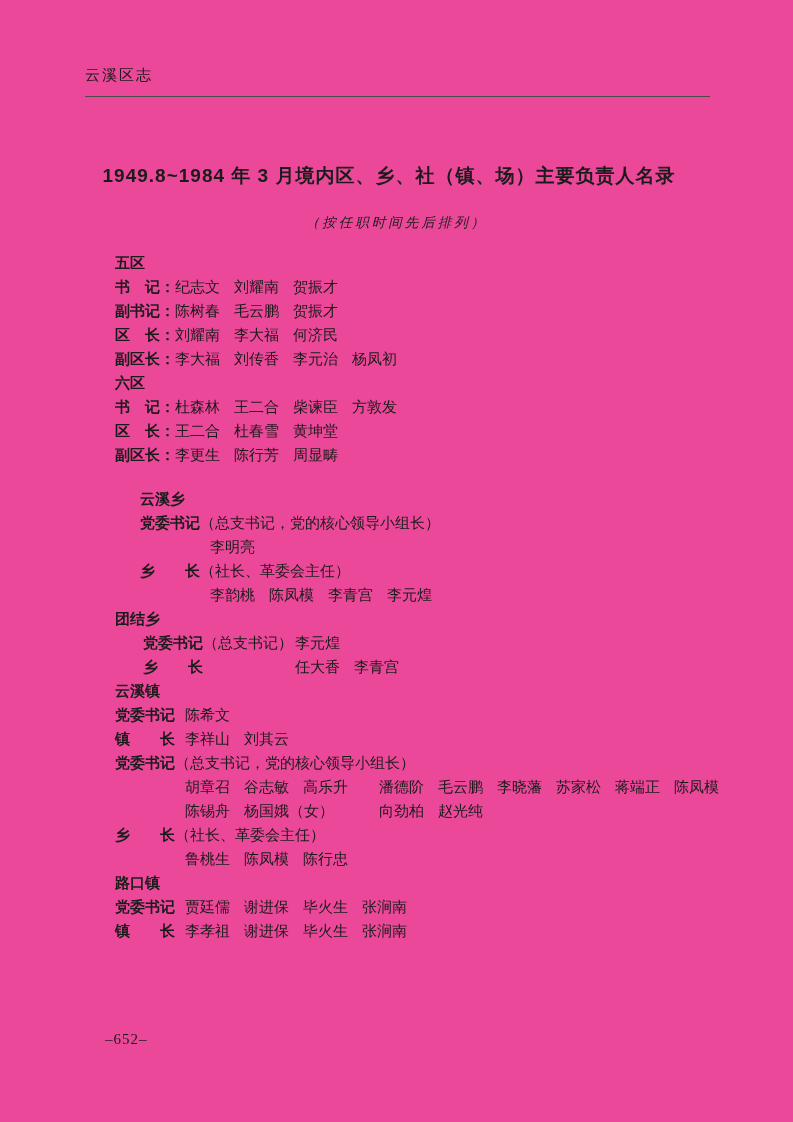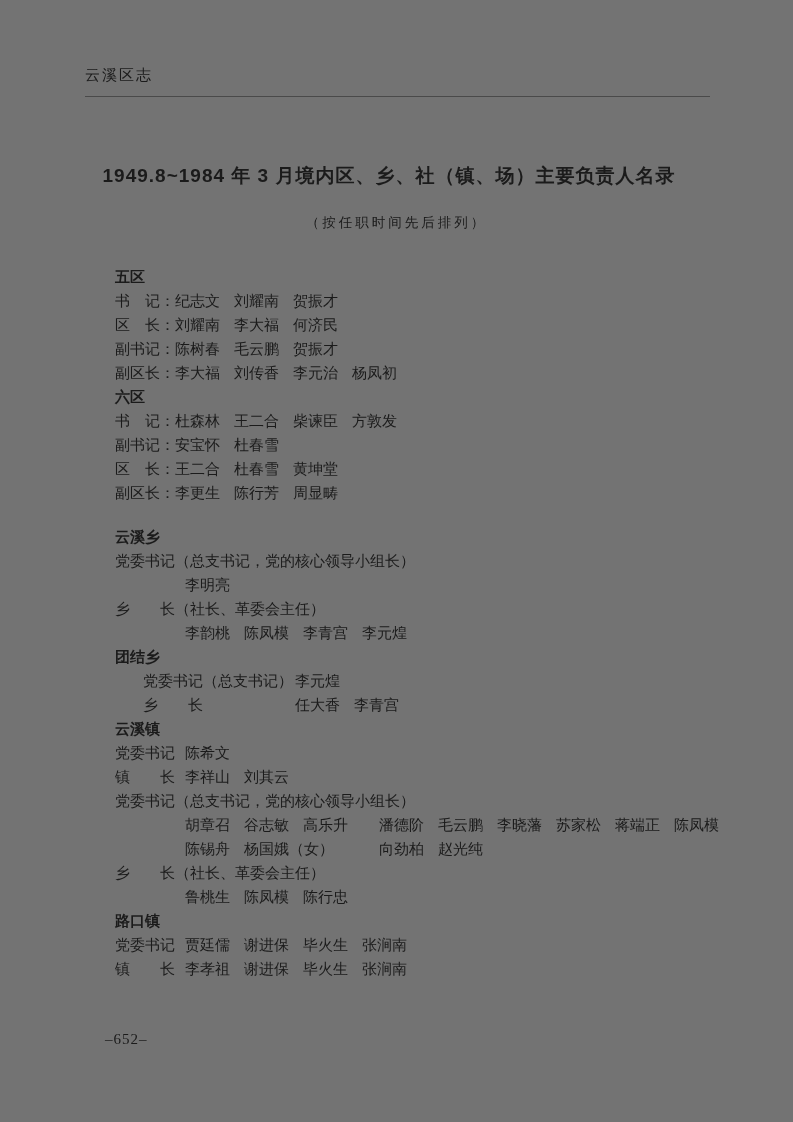--- a/index.html
+++ b/index.html
@@ -1,55 +1,56 @@
 <!DOCTYPE html>
 <html><head>
 <meta charset="utf-8">
 <style>
   html,body{margin:0;padding:0;background:#e8e8e8;}
   .page{
     position:relative;
     width:793px;height:1122px;
     margin:0 auto;
-    background:#737373;
+    background:#ec4899;
     font-family:"Liberation Serif","DejaVu Serif",serif;
     color:#1b1b1b;
     overflow:hidden;
   }
   .book-header{
     position:absolute;left:85px;top:66px;width:625px;
     font-family:"Liberation Sans","DejaVu Sans",sans-serif;
     font-size:15px;letter-spacing:2px;
     padding-bottom:11px;
     border-bottom:1.5px solid #4a4a4a;
   }
   .doc-title{
     position:absolute;top:163px;left:0;width:778px;
     text-align:center;
     font-family:"Liberation Sans","DejaVu Sans",sans-serif;
     font-weight:bold;font-size:19px;letter-spacing:1px;
   }
   .doc-subtitle{
     position:absolute;top:214px;left:0;width:793px;
     text-align:center;
+    font-style:italic;
     font-size:13.5px;letter-spacing:3px;
   }
   .doc-body{
-    position:absolute;top:265px;left:115px;width:610px;
+    position:absolute;top:251px;left:115px;width:610px;
     font-size:15px;
   }
   .section-heading{
     height:24px;line-height:24px;
     font-family:"Liberation Sans","DejaVu Sans",sans-serif;
     font-weight:bold;font-size:15px;
     white-space:nowrap;
   }
-  .gap-before{margin-top:20px;}
+  .gap-before{margin-top:20px;margin-left:25px;}
   .row{height:24px;line-height:24px;white-space:nowrap;}
-  .lab{display:inline-block;}
+  .lab{display:inline-block;font-weight:bold;}
   .lab4{margin-right:10px;}
   .labelbox{display:inline-block;width:152px;margin-left:28px;}
   .paren{display:inline;}
   .name{display:inline-block;margin-right:14px;}
   .nameline{height:24px;line-height:24px;padding-left:70px;white-space:nowrap;}
   .ngroup{display:inline-block;vertical-align:top;}
   .ngroup.col{width:194px;}
   .footer-page{
     position:absolute;left:85px;top:1031px;
     font-size:15px;letter-spacing:1px;margin-left:20px;
@@ -59,28 +60,27 @@
 <body>
 
 <div class="page">
   <div class="book-header">云溪区志</div>
   <div class="doc-title">1949.8~1984 年 3 月境内区、乡、社（镇、场）主要负责人名录</div>
   <div class="doc-subtitle">（按任职时间先后排列）</div>
   <div class="doc-body">
       <div class="section">
         <div class="section-heading">五区</div>
         <div class="row"><span class="lab">书　记：</span><span class="name">纪志文</span><span class="name">刘耀南</span><span class="name">贺振才</span></div>
+        <div class="row"><span class="lab">副书记：</span><span class="name">陈树春</span><span class="name">毛云鹏</span><span class="name">贺振才</span></div>
         <div class="row"><span class="lab">区　长：</span><span class="name">刘耀南</span><span class="name">李大福</span><span class="name">何济民</span></div>
-        <div class="row"><span class="lab">副书记：</span><span class="name">陈树春</span><span class="name">毛云鹏</span><span class="name">贺振才</span></div>
         <div class="row"><span class="lab">副区长：</span><span class="name">李大福</span><span class="name">刘传香</span><span class="name">李元治</span><span class="name">杨凤初</span></div>
       </div>
       <div class="section">
         <div class="section-heading">六区</div>
         <div class="row"><span class="lab">书　记：</span><span class="name">杜森林</span><span class="name">王二合</span><span class="name">柴谏臣</span><span class="name">方敦发</span></div>
-        <div class="row"><span class="lab">副书记：</span><span class="name">安宝怀</span><span class="name">杜春雪</span></div>
         <div class="row"><span class="lab">区　长：</span><span class="name">王二合</span><span class="name">杜春雪</span><span class="name">黄坤堂</span></div>
         <div class="row"><span class="lab">副区长：</span><span class="name">李更生</span><span class="name">陈行芳</span><span class="name">周显畴</span></div>
       </div>
       <div class="section gap-before">
         <div class="section-heading">云溪乡</div>
         <div class="row"><span class="lab">党委书记</span><span class="paren">（总支书记，党的核心领导小组长）</span></div>
         <div class="nameline"><span class="ngroup"><span class="name">李明亮</span></span></div>
         <div class="row"><span class="lab">乡　　长</span><span class="paren">（社长、革委会主任）</span></div>
         <div class="nameline"><span class="ngroup"><span class="name">李韵桃</span><span class="name">陈凤模</span><span class="name">李青宫</span><span class="name">李元煌</span></span></div>
       </div>

